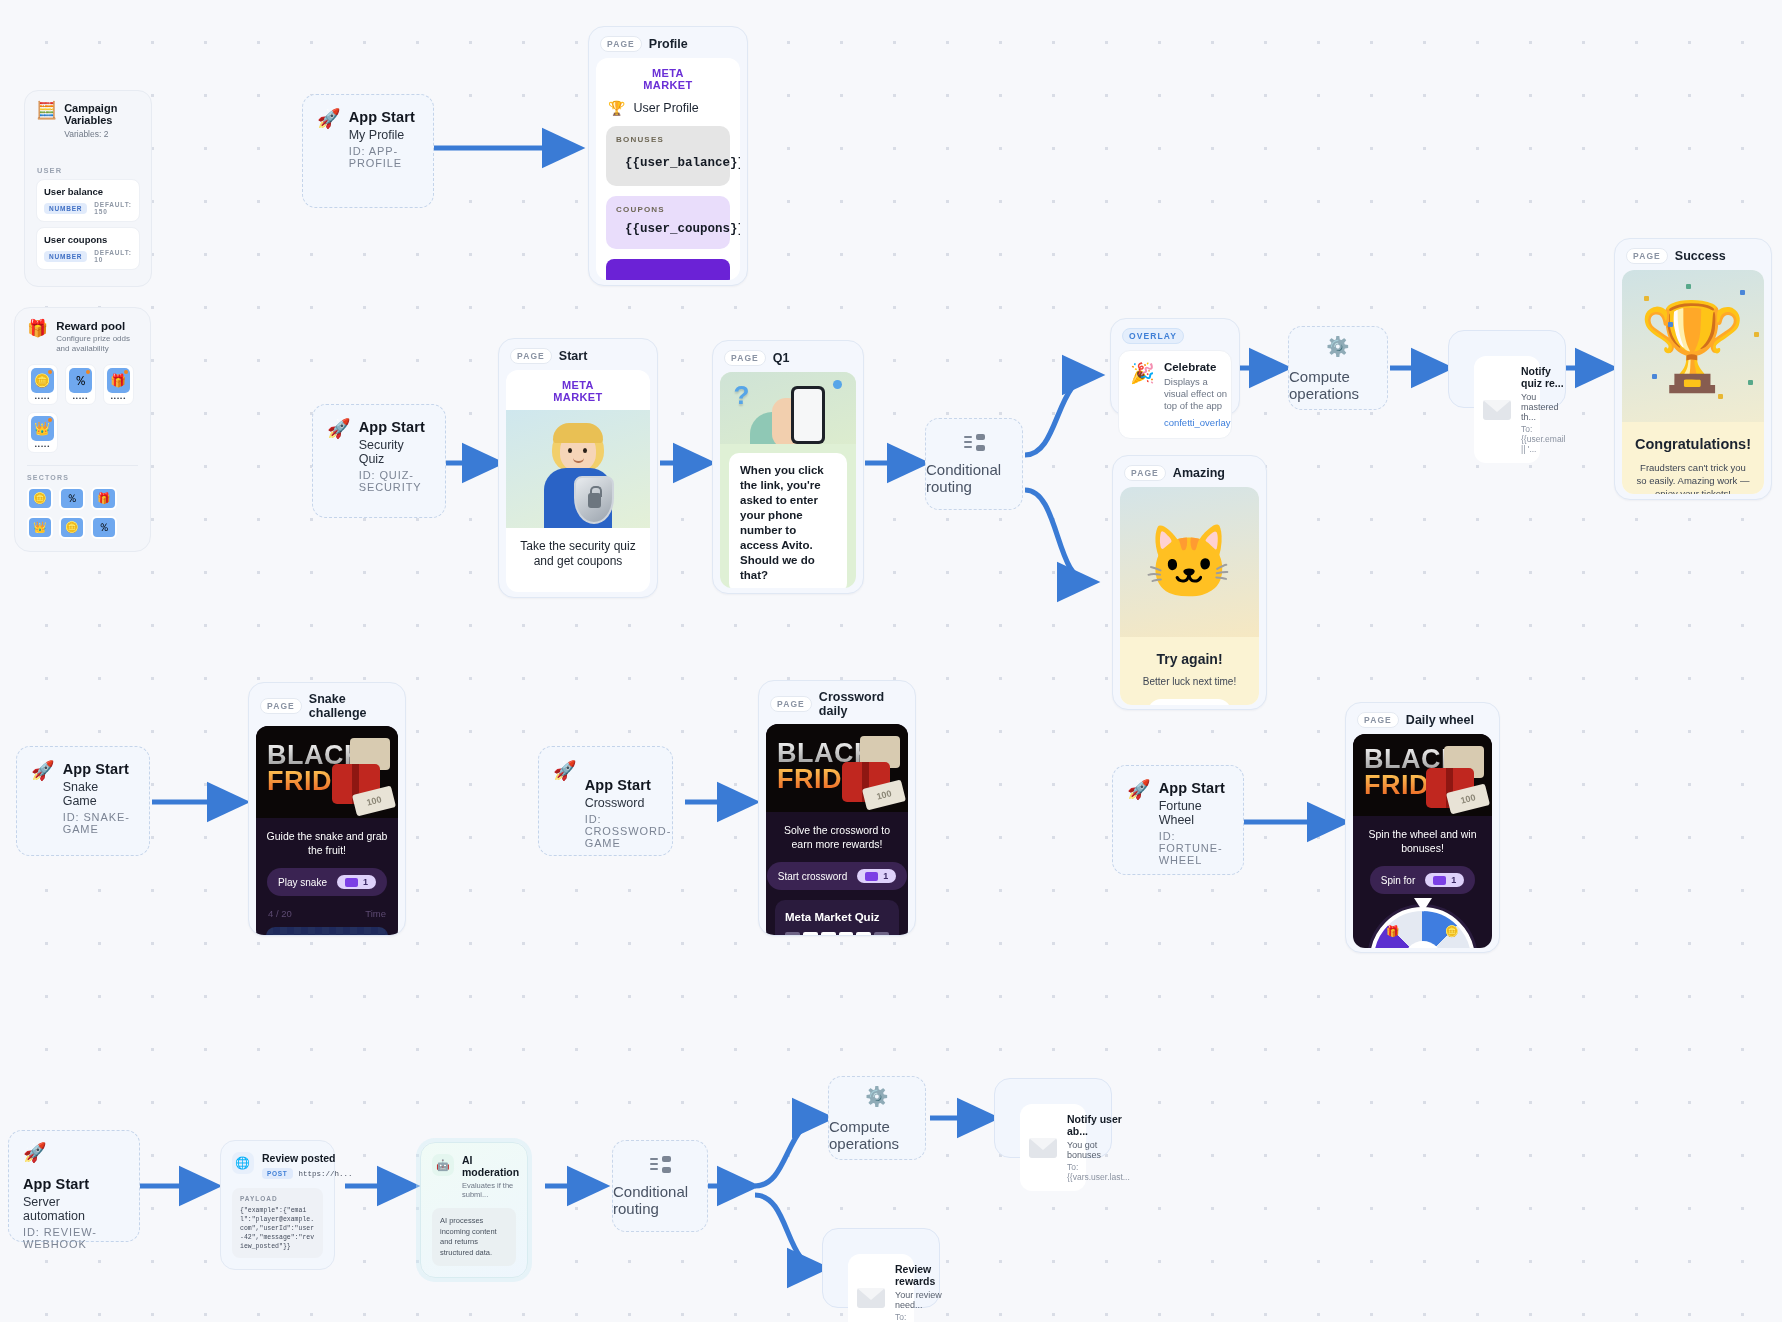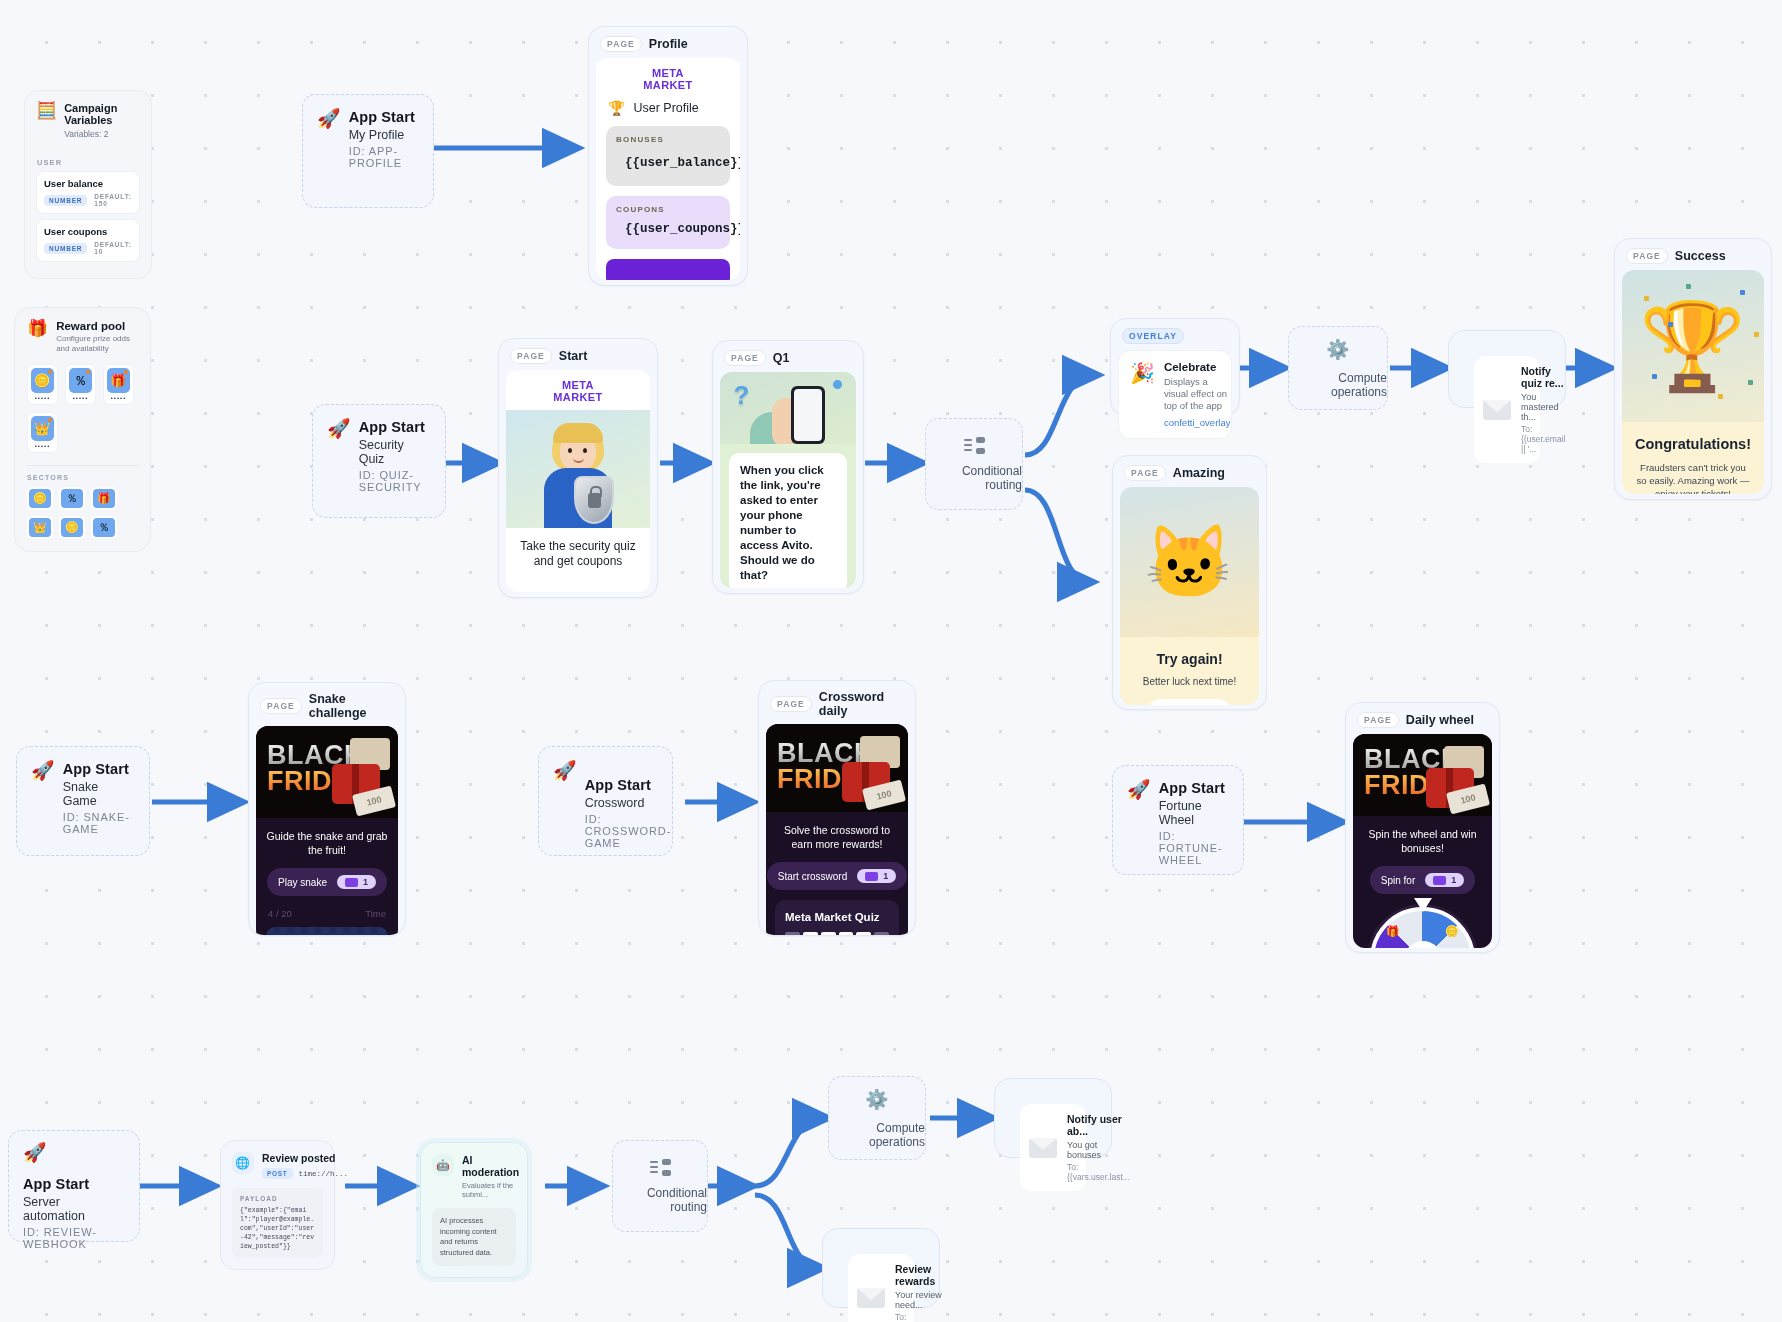--- a/index.html
+++ b/index.html
@@ -77,21 +77,21 @@
   }
   .mono-var { font-family: "Liberation Mono", monospace; font-size: 12.5px; font-weight: 700; color:#141a24; }
   .purple-bar { margin: 0 10px; height: 22px; border-radius: 8px 8px 0 0; background:#6b22d6; }
 
   
   .var-card { background:#f4f6fa; border:1px solid #e7ebf2; border-radius:14px; padding:11px; width:128px; }
   .var-head { display:flex; gap:7px; align-items:flex-start; }
   .var-ic { font-size: 17px; line-height:1; }
   .var-title { font-size: 11px; font-weight: 700; color:#111821; line-height:12px; }
   .var-sub { font-size: 8.5px; color:#6f7886; margin-top:3px; }
-  .var-group { font-size: 7.5px; color:#9aa3b1; letter-spacing:1.1px; font-weight:700; margin:19px 0 4px 1px; }
+  .var-group { font-size: 7.5px; color:#9aa3b1; letter-spacing:1.1px; font-weight:700; margin:27px 0 4px 1px; }
   .var-item { background:#fff; border:1px solid #edf0f5; border-radius:8px; padding:6px 7px; margin-bottom:5px; }
   .var-name { font-size: 9.5px; font-weight:700; color:#131a24; }
   .var-meta { display:flex; align-items:center; gap:7px; margin-top:4px; }
   .badge-num { font-size:6.5px; letter-spacing:.8px; font-weight:700; color:#3f6fc4; background:#e1ebfb; border-radius:4px; padding:2px 5px; }
   .var-def { font-size:6.5px; letter-spacing:.8px; color:#8d96a4; font-weight:700; }
 
   
   .reward-card { background:#f4f6fa; border:1px solid #e7ebf2; border-radius:16px; padding:12px; width:137px; }
   .rw-head { display:flex; gap:8px; }
   .rw-title { font-size:11.5px; font-weight:700; color:#111821; }
@@ -130,21 +130,21 @@
   .q-arm { position:absolute; left:38%; top:26px; width:30px; height:50px; background:#f2cfae; border-radius:14px; }
   .q-qmark { position:absolute; left:10%; top:8px; font-size:26px; color:#57a5e8; font-weight:800; text-shadow:0 2px 2px rgba(0,0,0,.15); }
   .q-dot { position:absolute; right:14px; top:8px; width:9px; height:9px; border-radius:50%; background:#57a5e8; }
   .q-bubble { background:#fff; border-radius:10px; margin:9px 9px 0; padding:10px 11px; font-size:11.5px; font-weight:700; color:#141b25; line-height:15px; }
 
   
   .mini-node {
     background:#f3f7fd; border:1px dashed #c8d6ea; border-radius:14px;
     display:flex; flex-direction:column; align-items:center; justify-content:center; gap:10px;
   }
-  .mini-label { font-size:12px; color:#495364;text-align:right; }
+  .mini-label { font-size:15px; color:#495364; }
   .gear { font-size:19px; filter: grayscale(.35); }
   .branch-ic { width:21px; height:17px; position:relative; }
   .branch-ic span { position:absolute; background:#7b8594; border-radius:1px; }
   .branch-ic .b1 { left:0; top:2px; width:8px; height:2px; }
   .branch-ic .b2 { left:0; top:7px; width:8px; height:2px; }
   .branch-ic .b3 { left:0; top:12px; width:8px; height:2px; }
   .branch-ic .b4 { right:0; top:0; width:9px; height:6px; border-radius:2px; }
   .branch-ic .b5 { right:0; bottom:0; width:9px; height:6px; border-radius:2px; }
 
   
@@ -668,21 +668,21 @@
     </div>
   </div>
 
   <div class="node hook-node" style="left:220px; top:1140px;">
     <div class="hook-head">
       <span class="globe">🌐</span>
       <div>
         <div class="hook-title">Review posted</div>
         <div class="hook-meta">
           <span class="post-badge">POST</span>
-          <span class="hook-url">time://h...</span>
+          <span class="hook-url">https://h...</span>
         </div>
       </div>
     </div>
     <div class="payload-box">
       <div class="payload-lbl">PAYLOAD</div>
       <div class="payload-txt">{"example":{"email":"player@example.com","userId":"user-42","message":"review_posted"}}</div>
     </div>
   </div>
 
   <div class="node ai-node" style="left:420px; top:1142px;">

